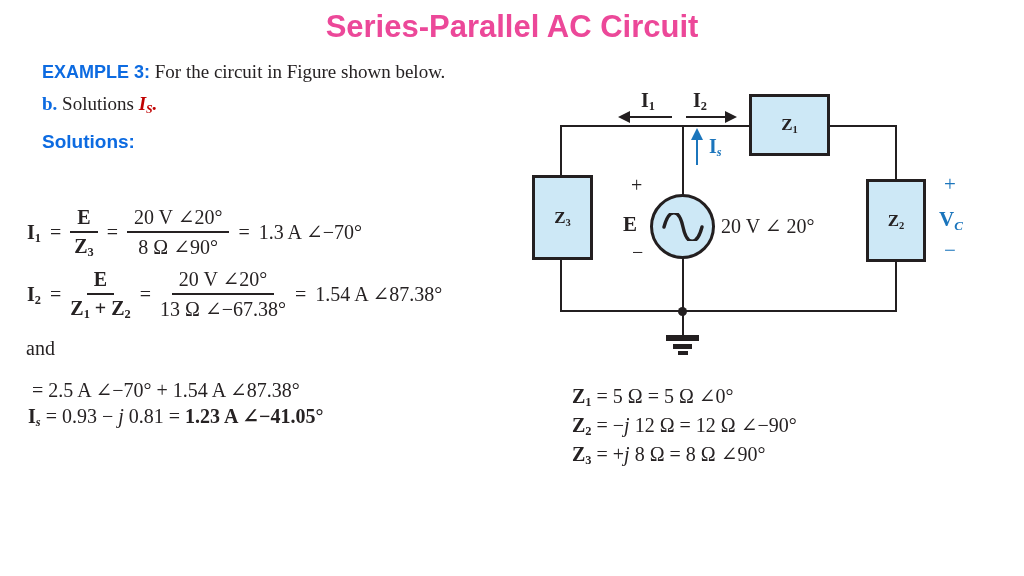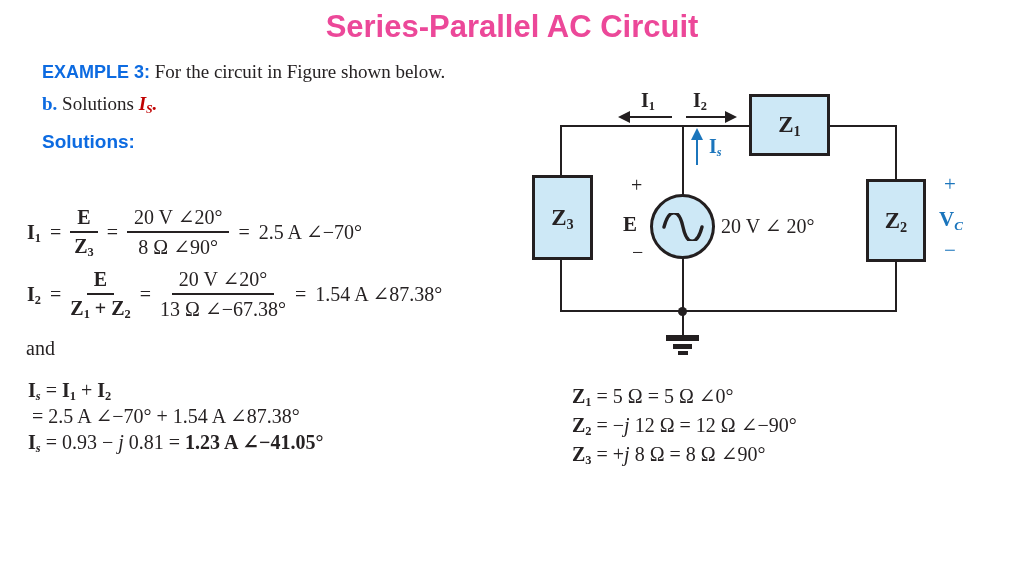--- a/index.html
+++ b/index.html
@@ -33,21 +33,21 @@
   .frac .num{display:block;padding:0 7px 2px;border-bottom:2px solid #262223;white-space:nowrap;}
   .frac .den{display:block;padding-top:2px;white-space:nowrap;}
   .and-word{position:absolute;left:26px;top:337px;font-size:20px;}
   .is-block{position:absolute;left:28px;top:377px;font-size:20px;line-height:26px;white-space:nowrap;}
   .ind{margin-left:4px;}
   .z-list{position:absolute;left:572px;top:382px;font-size:20px;line-height:29px;white-space:nowrap;}
 
   
   .wire{position:absolute;background:#231F20;}
   .zbox{position:absolute;background:#CDE8F6;border:3px solid #231F20;
-    display:flex;align-items:center;justify-content:center;font-weight:700;font-size:23px;}
+    display:flex;align-items:center;justify-content:center;font-weight:700;font-size:17px;}
   .source-circle{position:absolute;left:650px;top:194px;width:59px;height:59px;background:#CDE8F6;
     border:3px solid #231F20;border-radius:50%;display:flex;align-items:center;justify-content:center;}
   .dot{position:absolute;left:678px;top:307px;width:9px;height:9px;background:#231F20;border-radius:50%;}
   .gbar{position:absolute;background:#231F20;}
   .clabel{position:absolute;font-size:20px;white-space:nowrap;}
   .blue{color:#1B75BC;}
   .tri{position:absolute;width:0;height:0;}
   .tri-left{border-top:6px solid transparent;border-bottom:6px solid transparent;border-right:12px solid #231F20;}
   .tri-right{border-top:6px solid transparent;border-bottom:6px solid transparent;border-left:12px solid #231F20;}
   .tri-up{border-left:6px solid transparent;border-right:6px solid transparent;border-bottom:12px solid #1B75BC;}
@@ -73,21 +73,21 @@
   <span class="frac">
     <span class="num bold">E</span>
     <span class="den bold"><span>Z</span><sub>3</sub></span>
   </span>
   <span>=</span>
   <span class="frac">
     <span class="num">20 V ∠20°</span>
     <span class="den">8 Ω ∠90°</span>
   </span>
   <span>=</span>
-  <span>2.5 A ∠−70°</span>
+  <span>1.3 A ∠−70°</span>
 </div>
 
 <div class="eq" id="eq2">
   <span class="bold nowrap"><span>I</span><sub>2</sub></span>
   <span>=</span>
   <span class="frac">
     <span class="num bold">E</span>
     <span class="den bold"><span>Z</span><sub>1</sub><span> + </span><span>Z</span><sub>2</sub></span>
   </span>
   <span>=</span>
@@ -95,23 +95,20 @@
     <span class="num">20 V ∠20°</span>
     <span class="den">13 Ω ∠−67.38°</span>
   </span>
   <span>=</span>
   <span>1.54 A ∠87.38°</span>
 </div>
 
 <div class="and-word">and</div>
 
 <div class="is-block">
-  <div>
-    <span class="bold"><span>I</span><sub class="it">s</sub></span><span> = </span><span class="bold"><span>I</span><sub>1</sub></span><span> + </span><span class="bold"><span>I</span><sub>2</sub></span>
-  </div>
   <div class="ind">= 2.5 A ∠−70° + 1.54 A ∠87.38°</div>
   <div>
     <span class="bold"><span>I</span><sub class="it">s</sub></span><span> = 0.93 − </span><span class="it">j</span><span> 0.81 = </span><span class="bold">1.23 A ∠−41.05°</span>
   </div>
 </div>
 
 <div class="z-list">
   <div>
     <span class="bold"><span>Z</span><sub>1</sub></span><span> = 5 Ω = 5 Ω ∠0°</span>
   </div>

